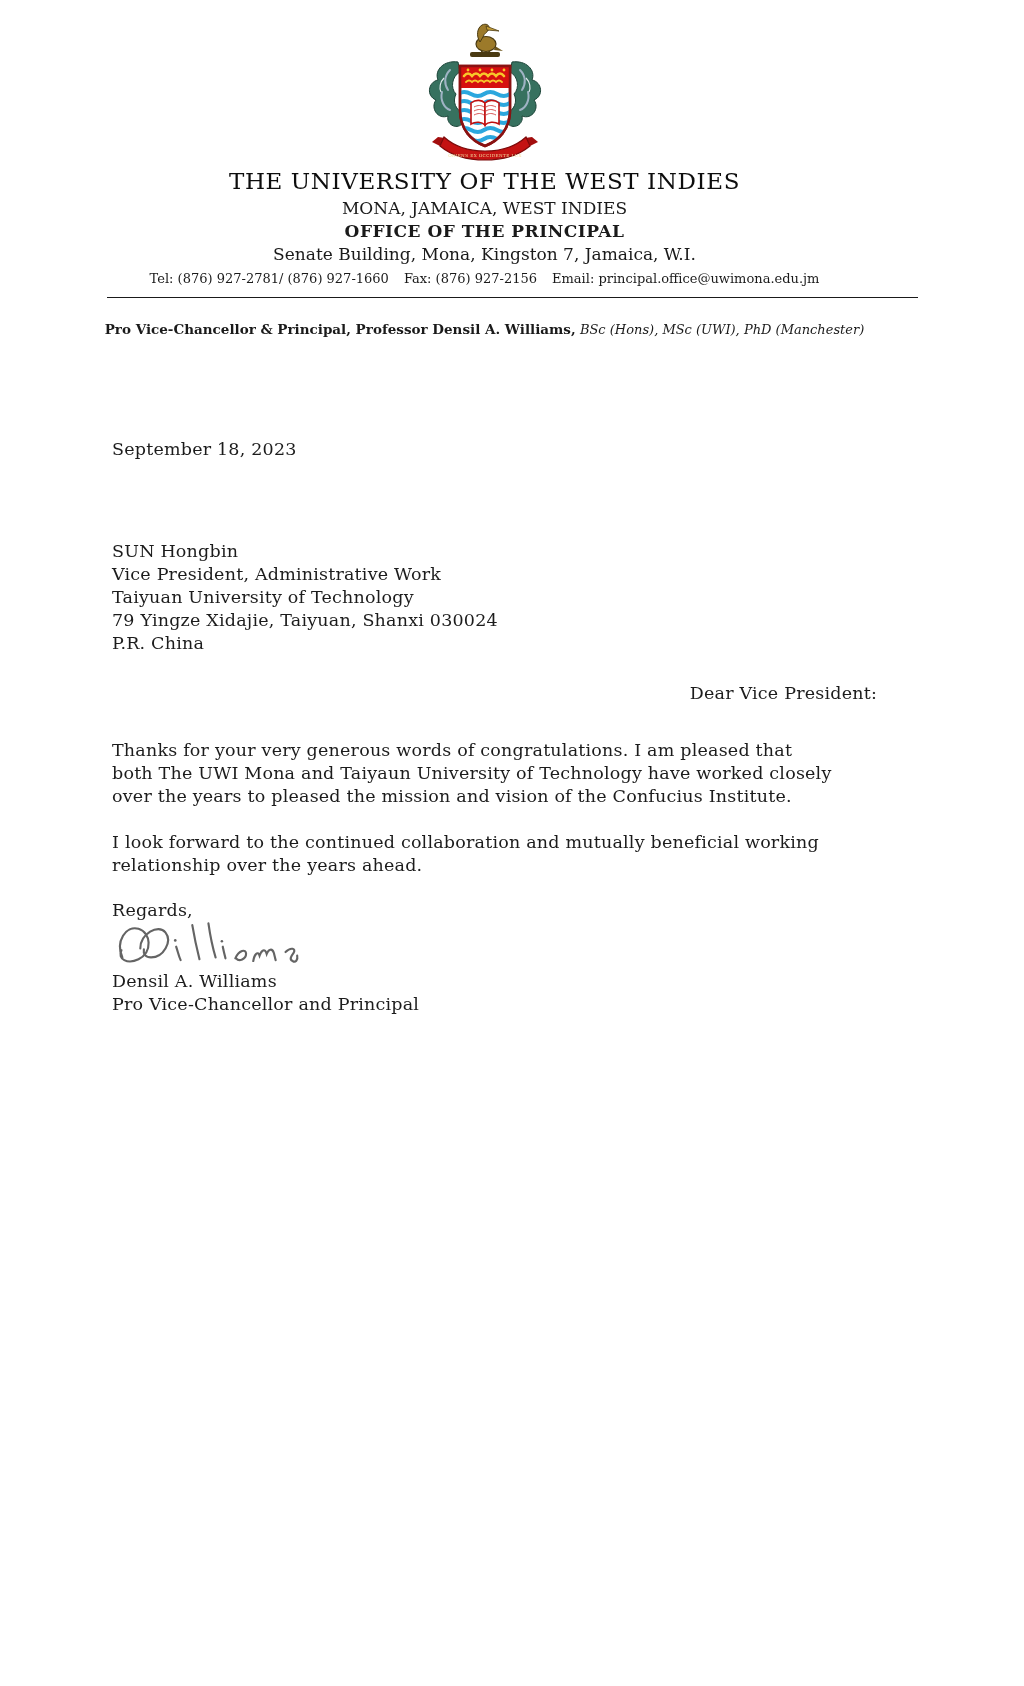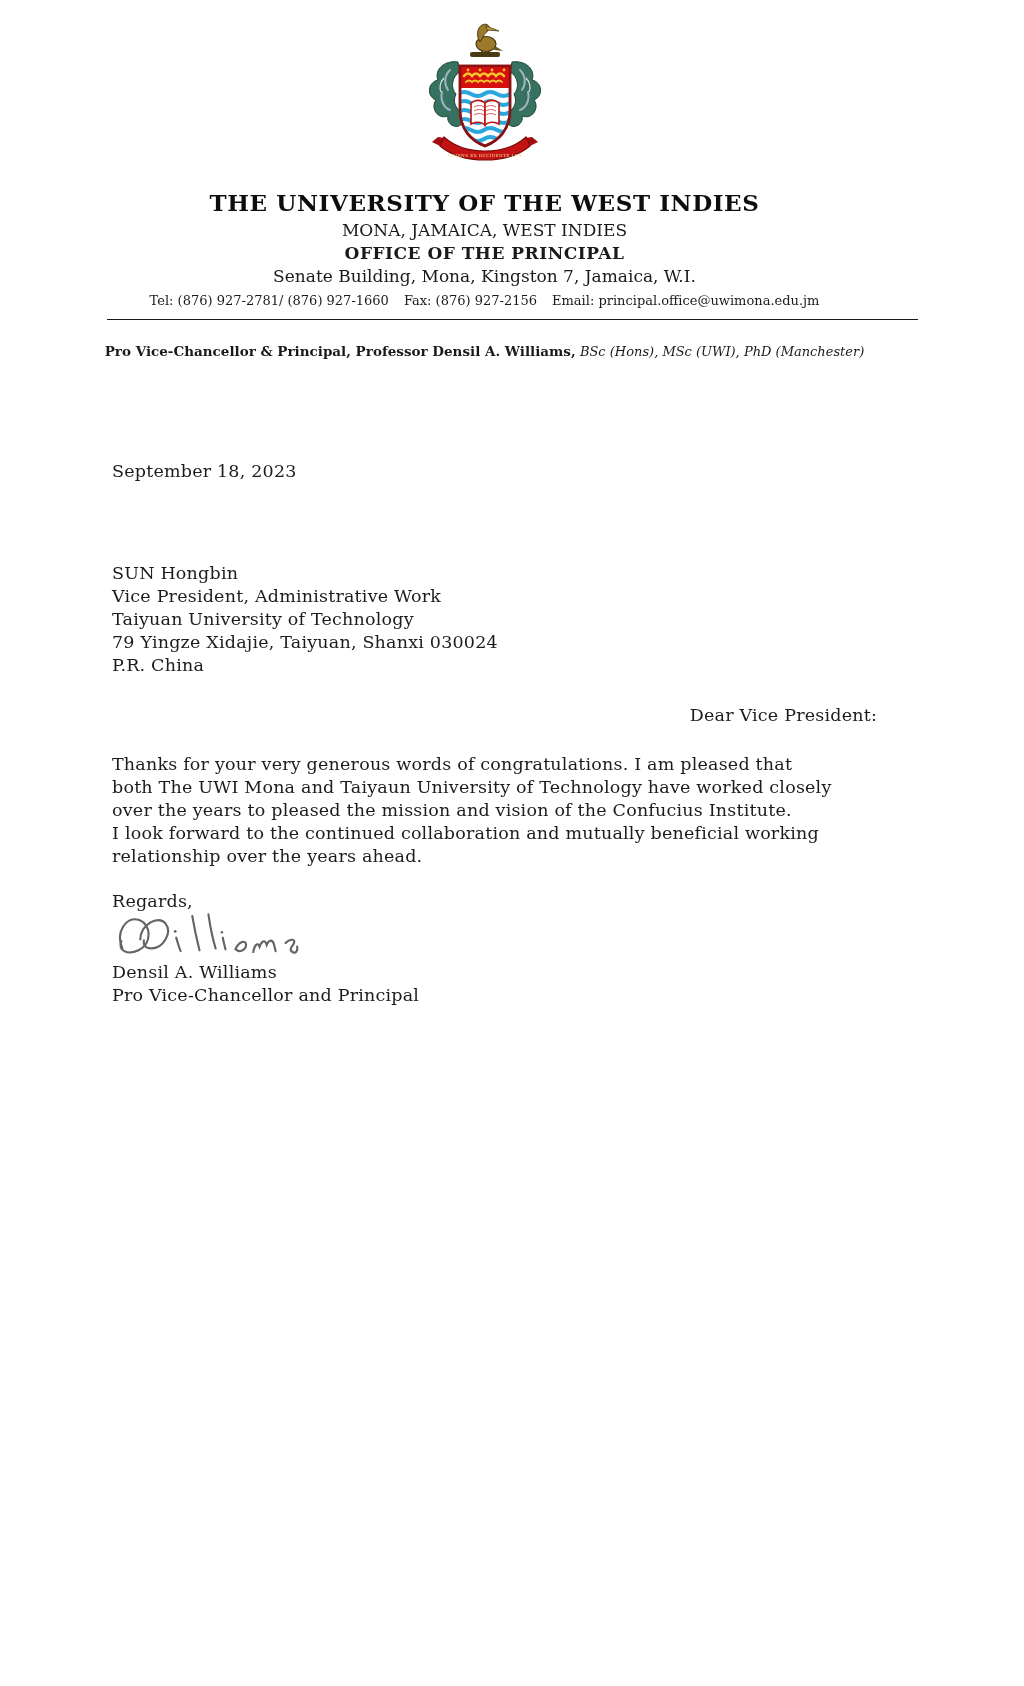--- a/index.html
+++ b/index.html
@@ -11,23 +11,22 @@
     background: #ffffff;
     color: #1a1a1a;
     font-family: "DejaVu Serif", "Liberation Serif", serif;
     overflow: hidden;
   }
 
   
   .letterhead { padding-top: 18px; width: 775px; margin-left: 97px; text-align: center; }
   .crest svg { display: block; margin: 0 auto; }
   .uni-title {
-    margin-top: 22px;
     font-size: 23px;
-    font-weight: bold;
+    font-weight: normal;
     letter-spacing: 0.6px;
     line-height: 26px;
     color: #0d0d0d;
   }
   .campus-line  { margin-top: 4px; font-size: 17px; line-height: 20px; }
   .office-line  { margin-top: 3px; font-size: 17px; font-weight: bold; letter-spacing: 0.5px; line-height: 20px; }
   .address-line { margin-top: 3px; font-size: 17px; line-height: 20px; }
   .contact-line {
     margin-top: 7px;
     font-size: 13px;
@@ -51,22 +50,22 @@
     margin-left: 112px;
     width: 765px;
     font-size: 17.5px;
     line-height: 23px;
     letter-spacing: 0.2px;
     color: #1c1c1c;
   }
   .date       { margin-top: 100px; }
   .recipient  { margin-top: 79px; }
   .salutation { margin-top: 27px; text-align: right; }
-  .para-1     { margin-top: 26px; }
-  .para-2     { }
+  .para-1     { margin-top: 34px; }
+  .para-2     { margin-top: 23px; }
   .closing    { margin-top: 22px; }
   .signature  { margin: -4px 0 0 -8px; }
   .signature svg { display: block; width: 225px; height: 52px; }
 </style>
 </head>
 <body>
 
 <div class="page">
 
   <header class="letterhead">

